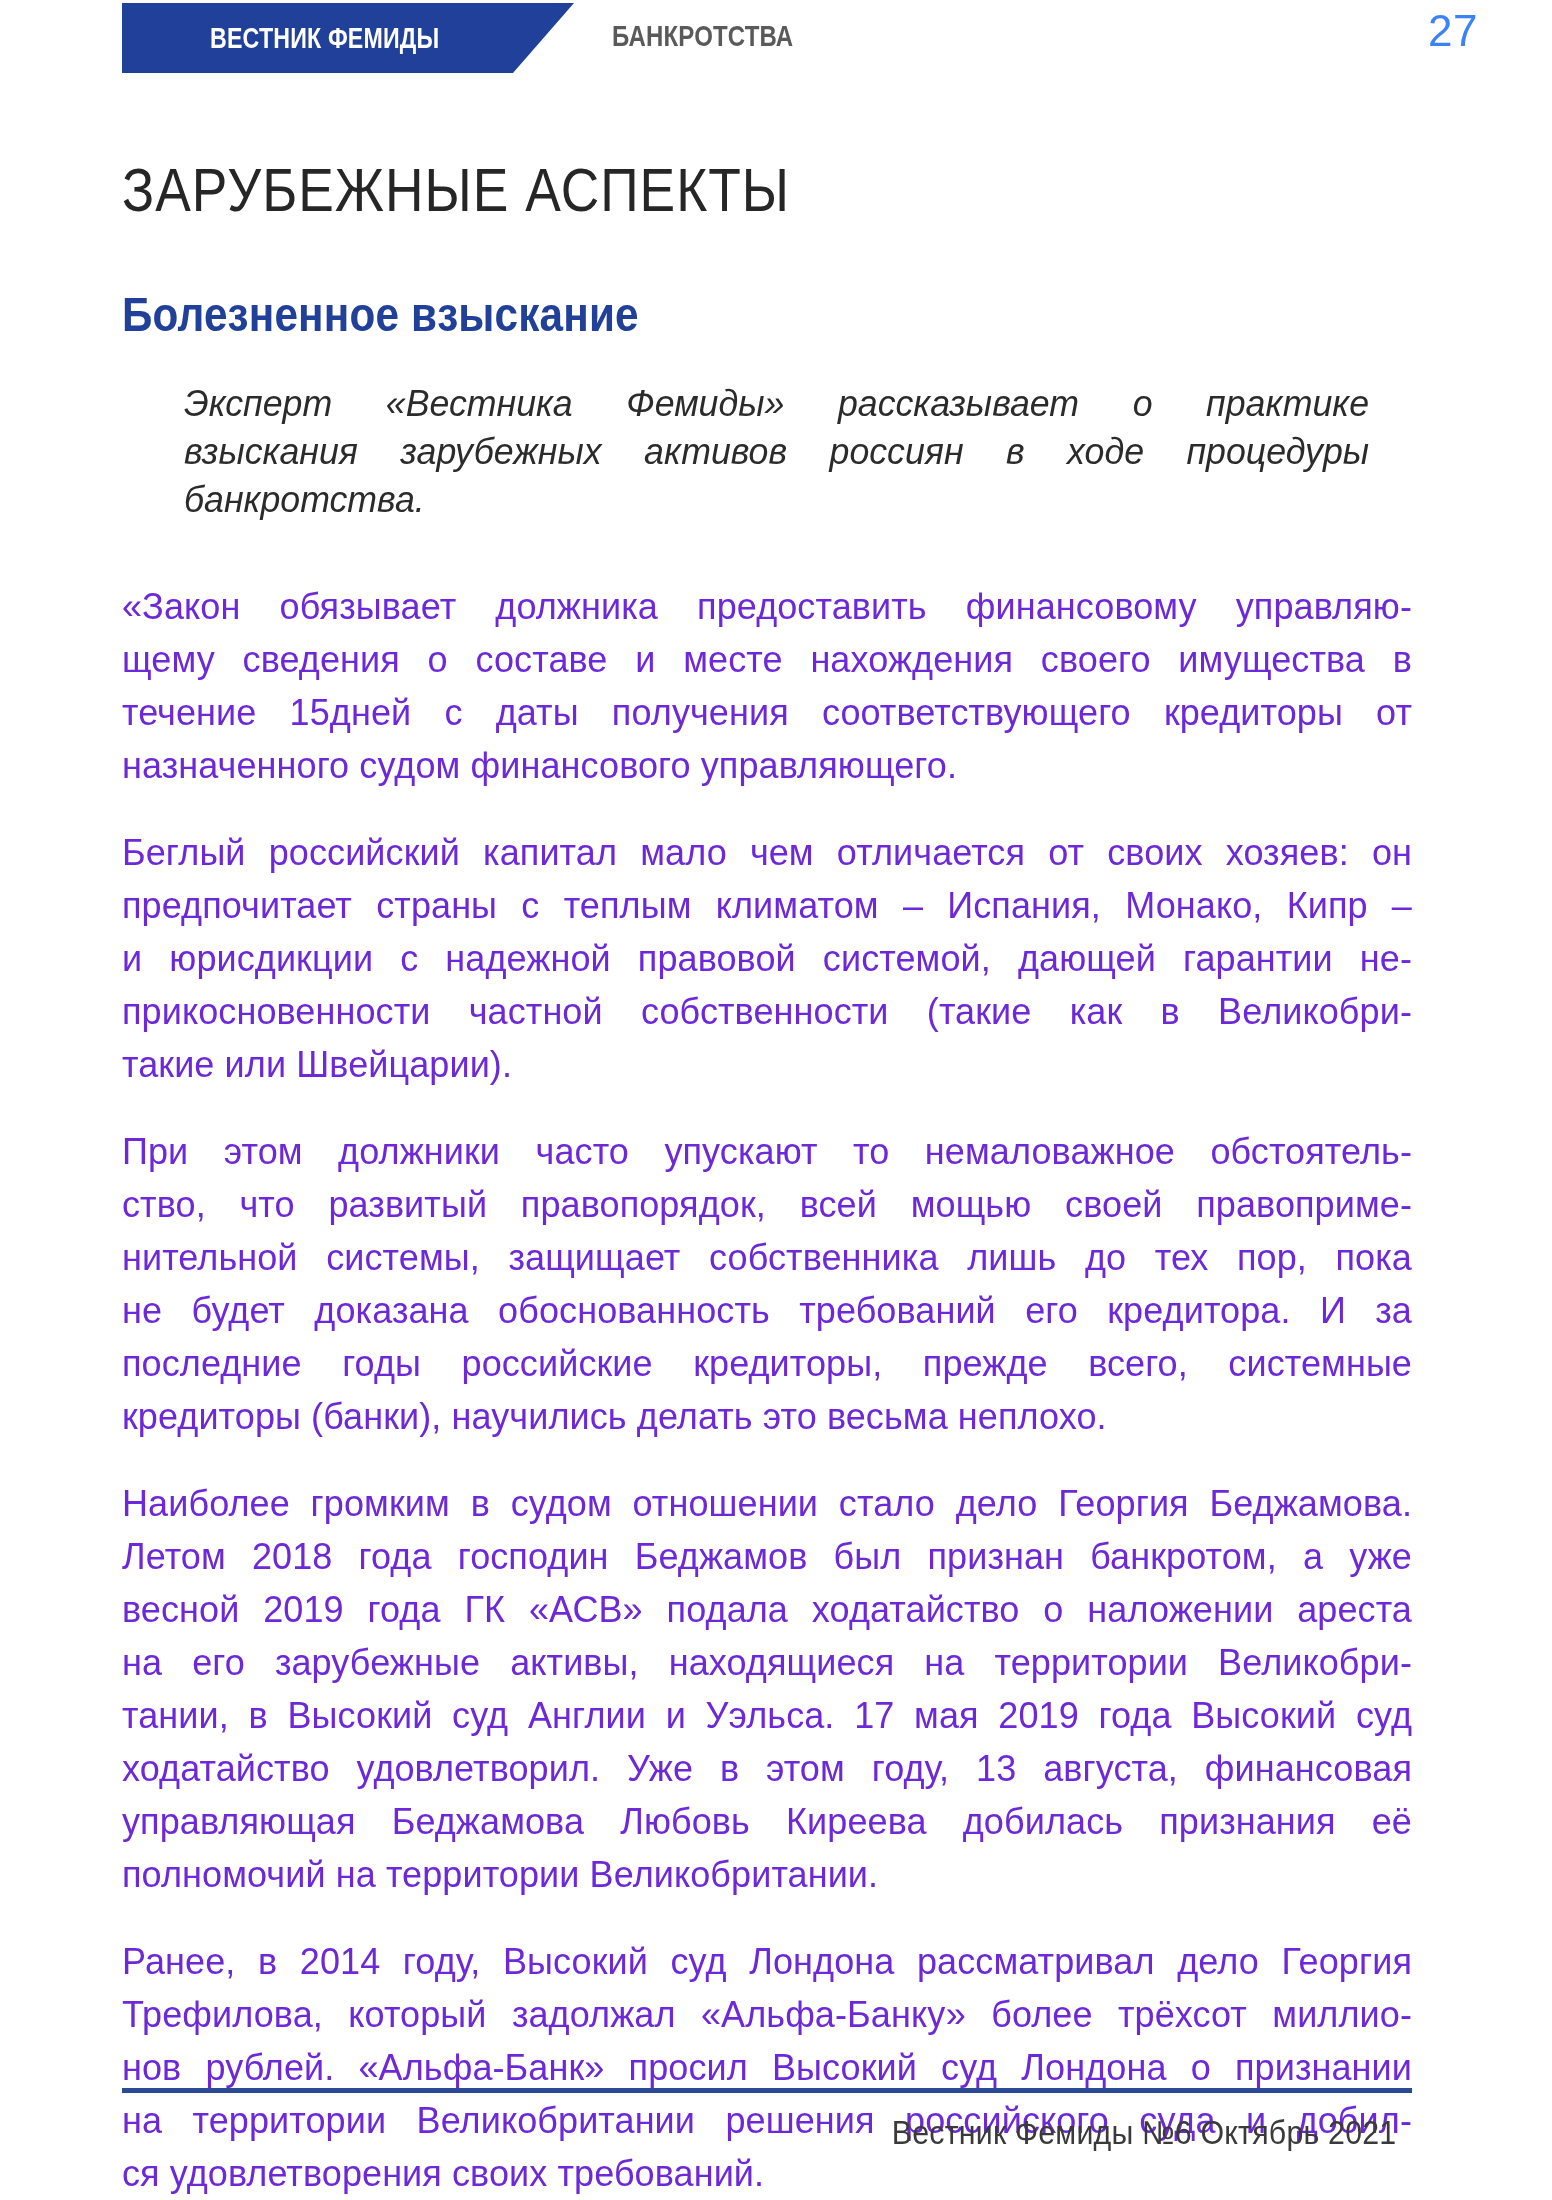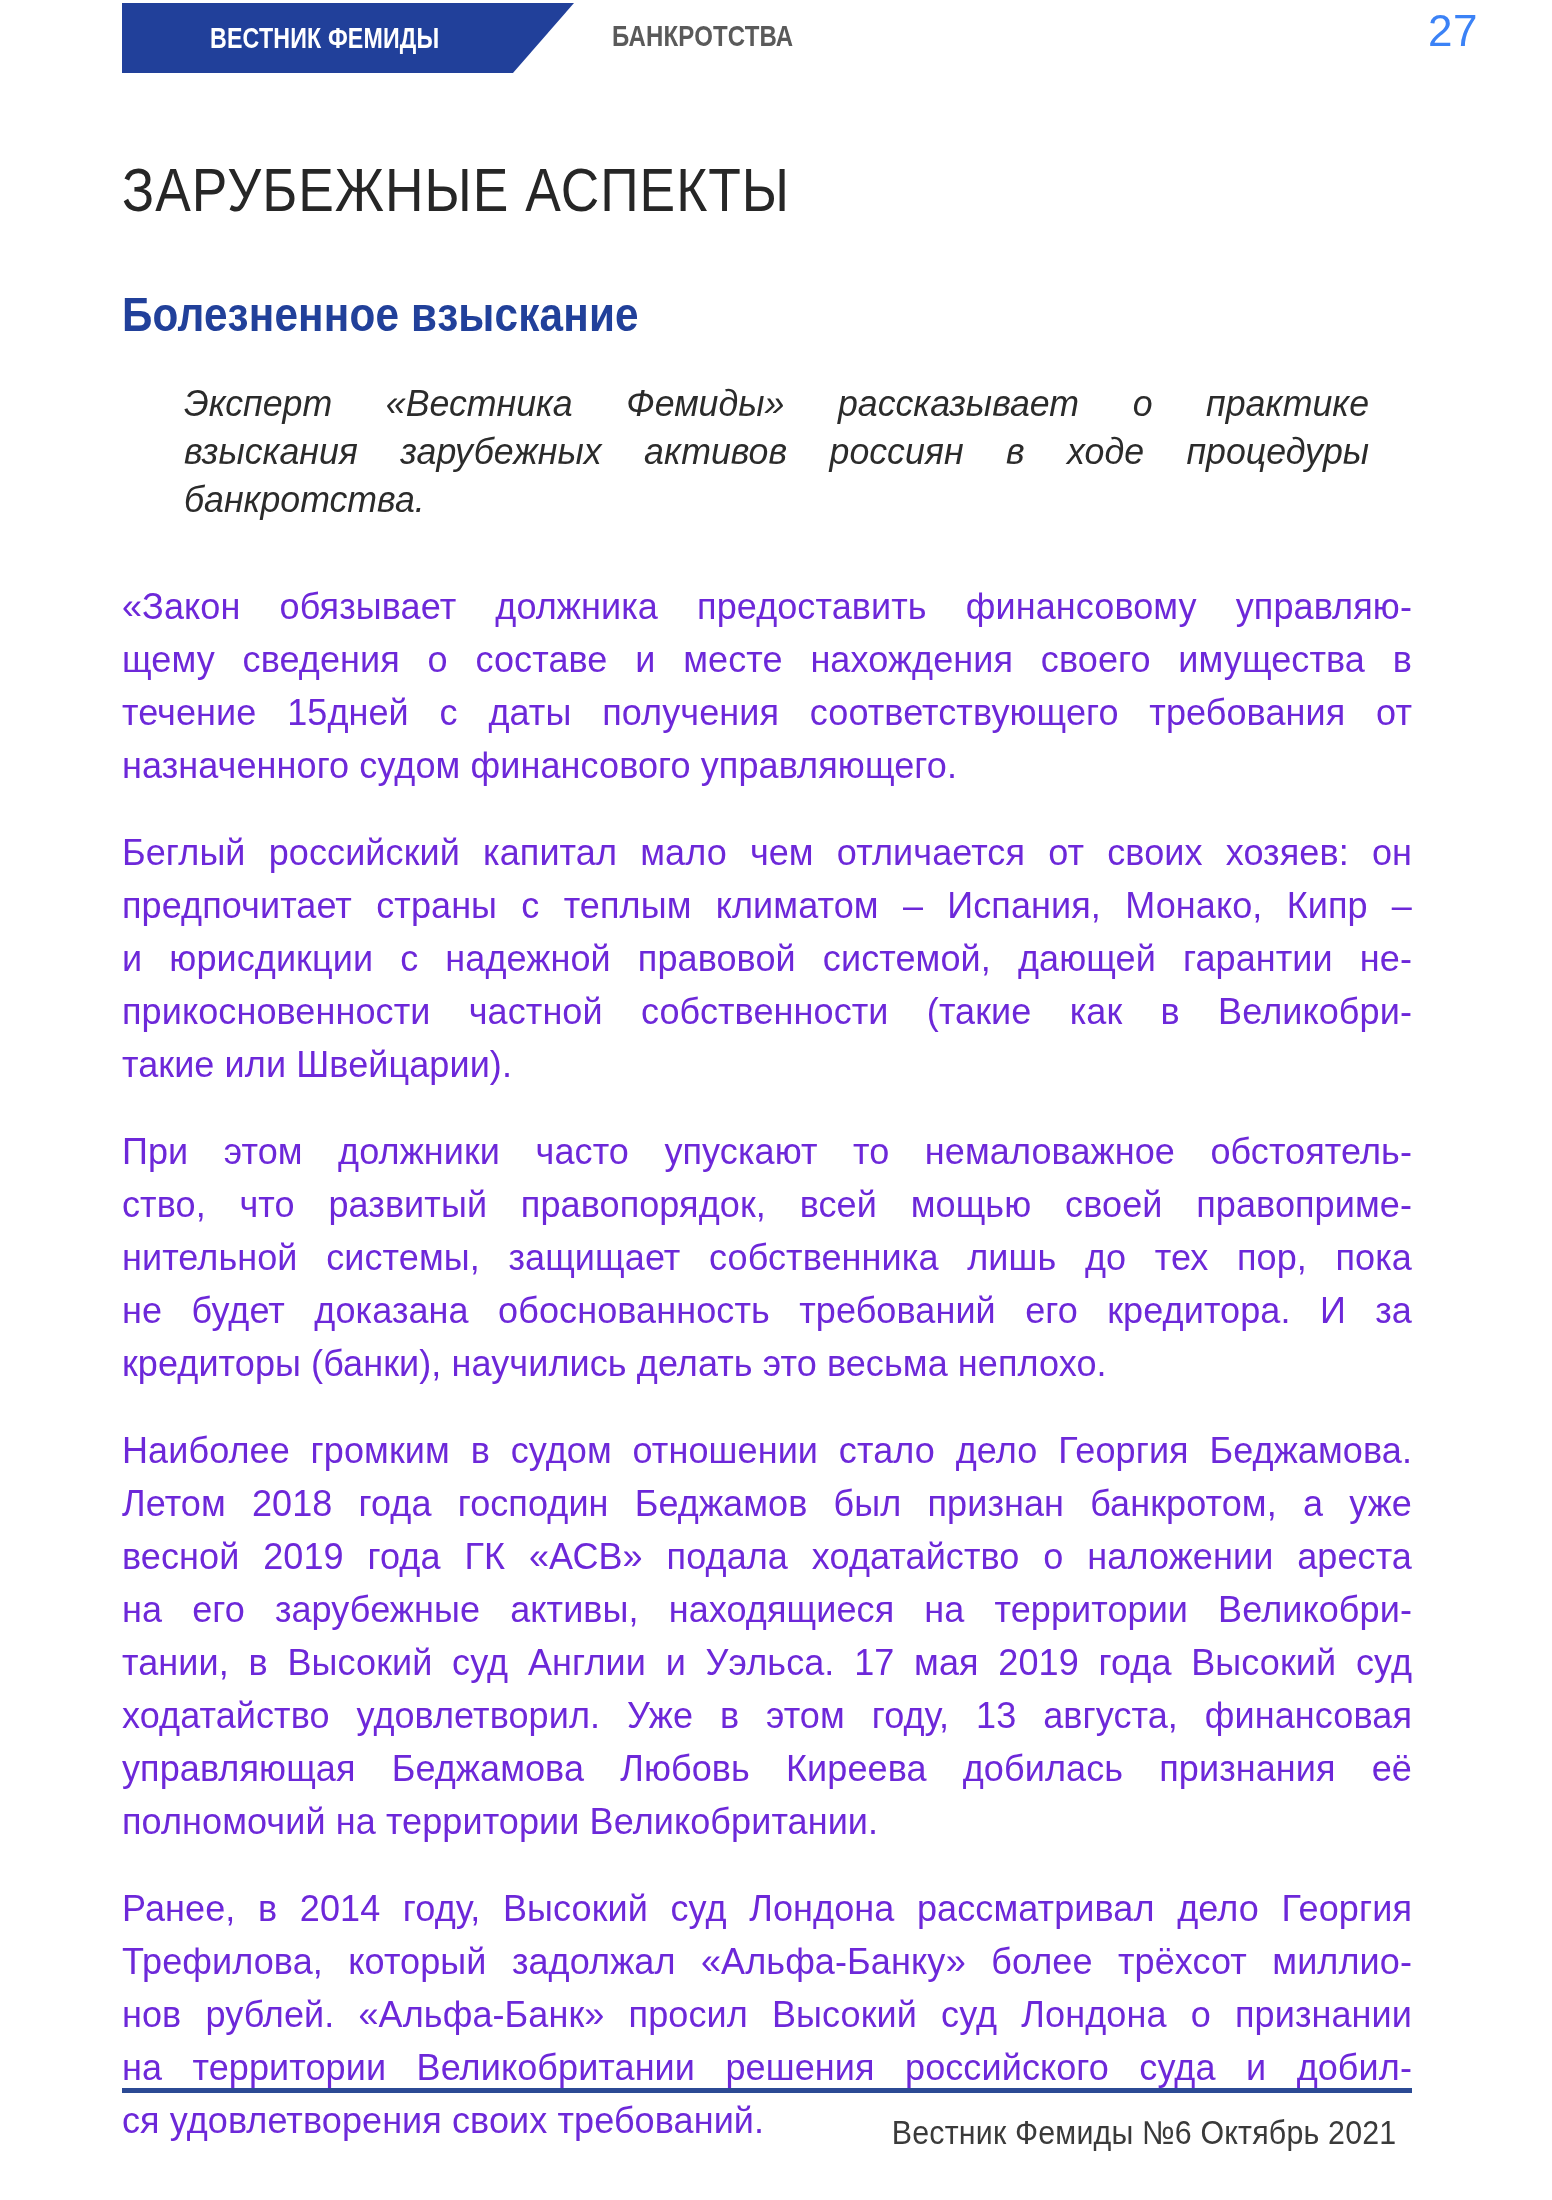--- a/index.html
+++ b/index.html
@@ -199,35 +199,36 @@
     <p class="standfirst">
         <span class="ln" style="display: block; text-align: justify; text-align-last: justify;">Эксперт «Вестника Фемиды» рассказывает о практике</span>
         <span class="ln" style="display: block; text-align: justify; text-align-last: justify;">взыскания зарубежных активов россиян в ходе процедуры</span>
         <span class="ln last-line" style="display: block; text-align: justify; text-align-last: left;">банкротства.</span>
       </p>
 
     <div>
         <p class="body-par">
           <span class="ln">«Закон обязывает должника предоставить финансовому управляю-</span>
           <span class="ln">щему сведения о составе и месте нахождения своего имущества в</span>
-          <span class="ln">течение 15дней с даты получения соответствующего требования от</span>
+          <span class="ln">течение 15дней с даты получения соответствующего кредиторы от</span>
           <span class="ln flush">назначенного судом финансового управляющего.</span>
         </p>
         <p class="body-par">
           <span class="ln">Беглый российский капитал мало чем отличается от своих хозяев: он</span>
           <span class="ln">предпочитает страны с теплым климатом – Испания, Монако, Кипр –</span>
           <span class="ln">и юрисдикции с надежной правовой системой, дающей гарантии не-</span>
           <span class="ln">прикосновенности частной собственности (такие как в Великобри-</span>
           <span class="ln flush">такие или Швейцарии).</span>
         </p>
         <p class="body-par">
           <span class="ln">При этом должники часто упускают то немаловажное обстоятель-</span>
           <span class="ln">ство, что развитый правопорядок, всей мощью своей правоприме-</span>
           <span class="ln">нительной системы, защищает собственника лишь до тех пор, пока</span>
           <span class="ln">не будет доказана обоснованность требований его кредитора. И за</span>
+          <span class="ln">последние годы российские кредиторы, прежде всего, системные</span>
           <span class="ln flush">кредиторы (банки), научились делать это весьма неплохо.</span>
         </p>
         <p class="body-par">
           <span class="ln">Наиболее громким в судом отношении стало дело Георгия Беджамова.</span>
           <span class="ln">Летом 2018 года господин Беджамов был признан банкротом, а уже</span>
           <span class="ln">весной 2019 года ГК «АСВ» подала ходатайство о наложении ареста</span>
           <span class="ln">на его зарубежные активы, находящиеся на территории Великобри-</span>
           <span class="ln">тании, в Высокий суд Англии и Уэльса. 17 мая 2019 года Высокий суд</span>
           <span class="ln">ходатайство удовлетворил. Уже в этом году, 13 августа, финансовая</span>
           <span class="ln">управляющая Беджамова Любовь Киреева добилась признания её</span>

